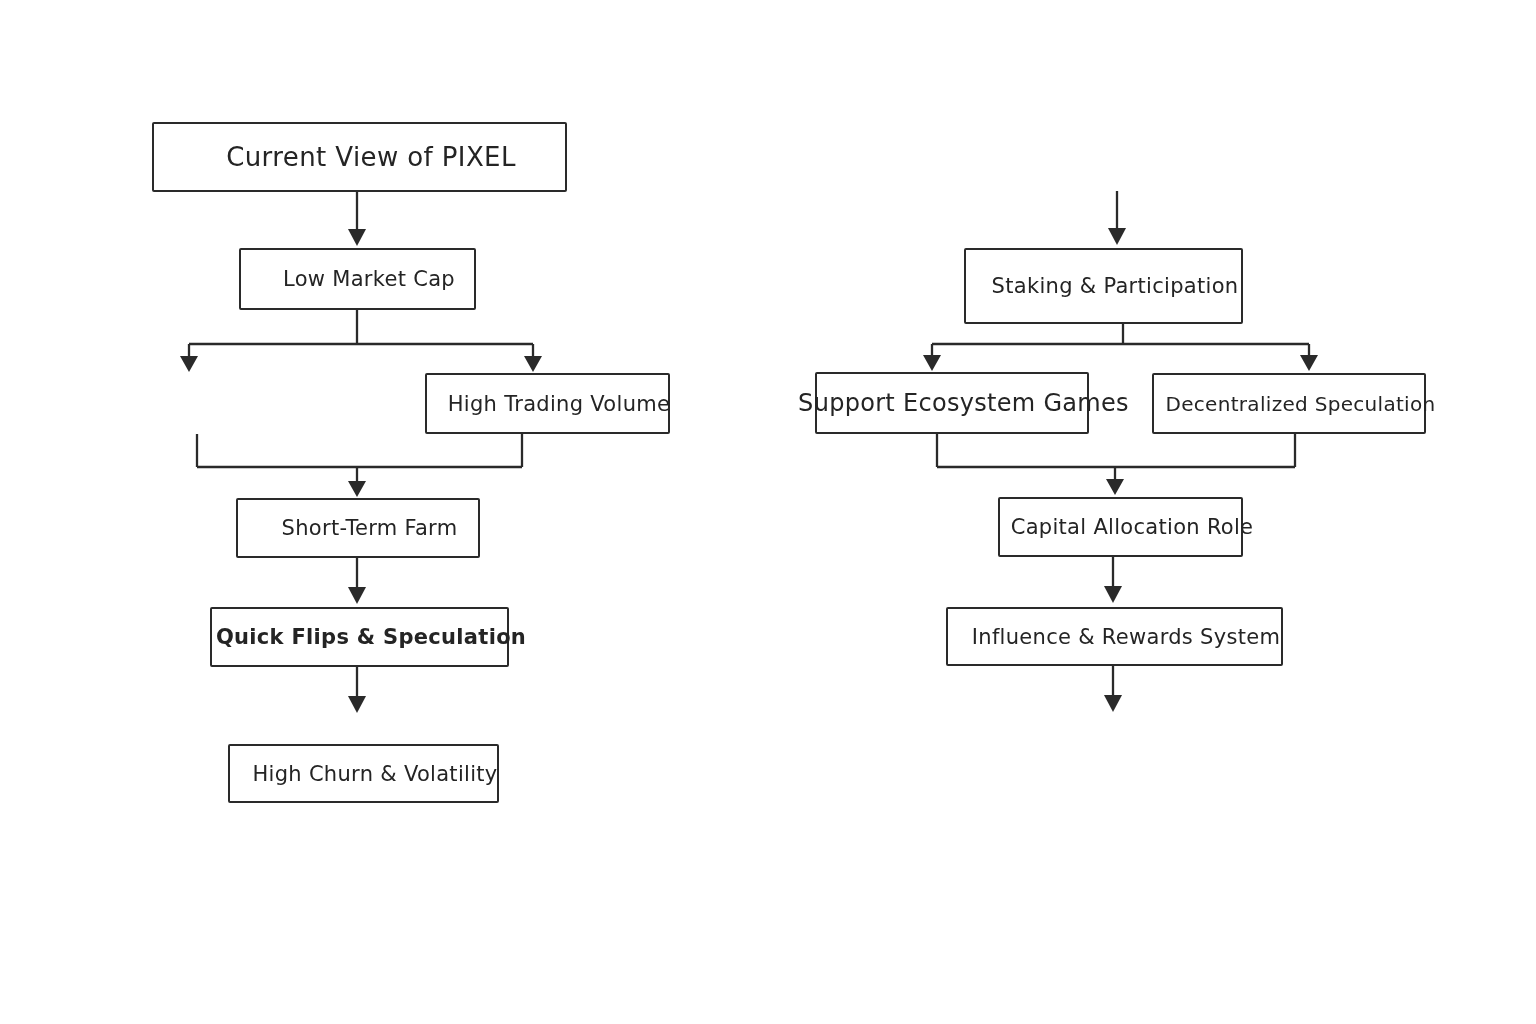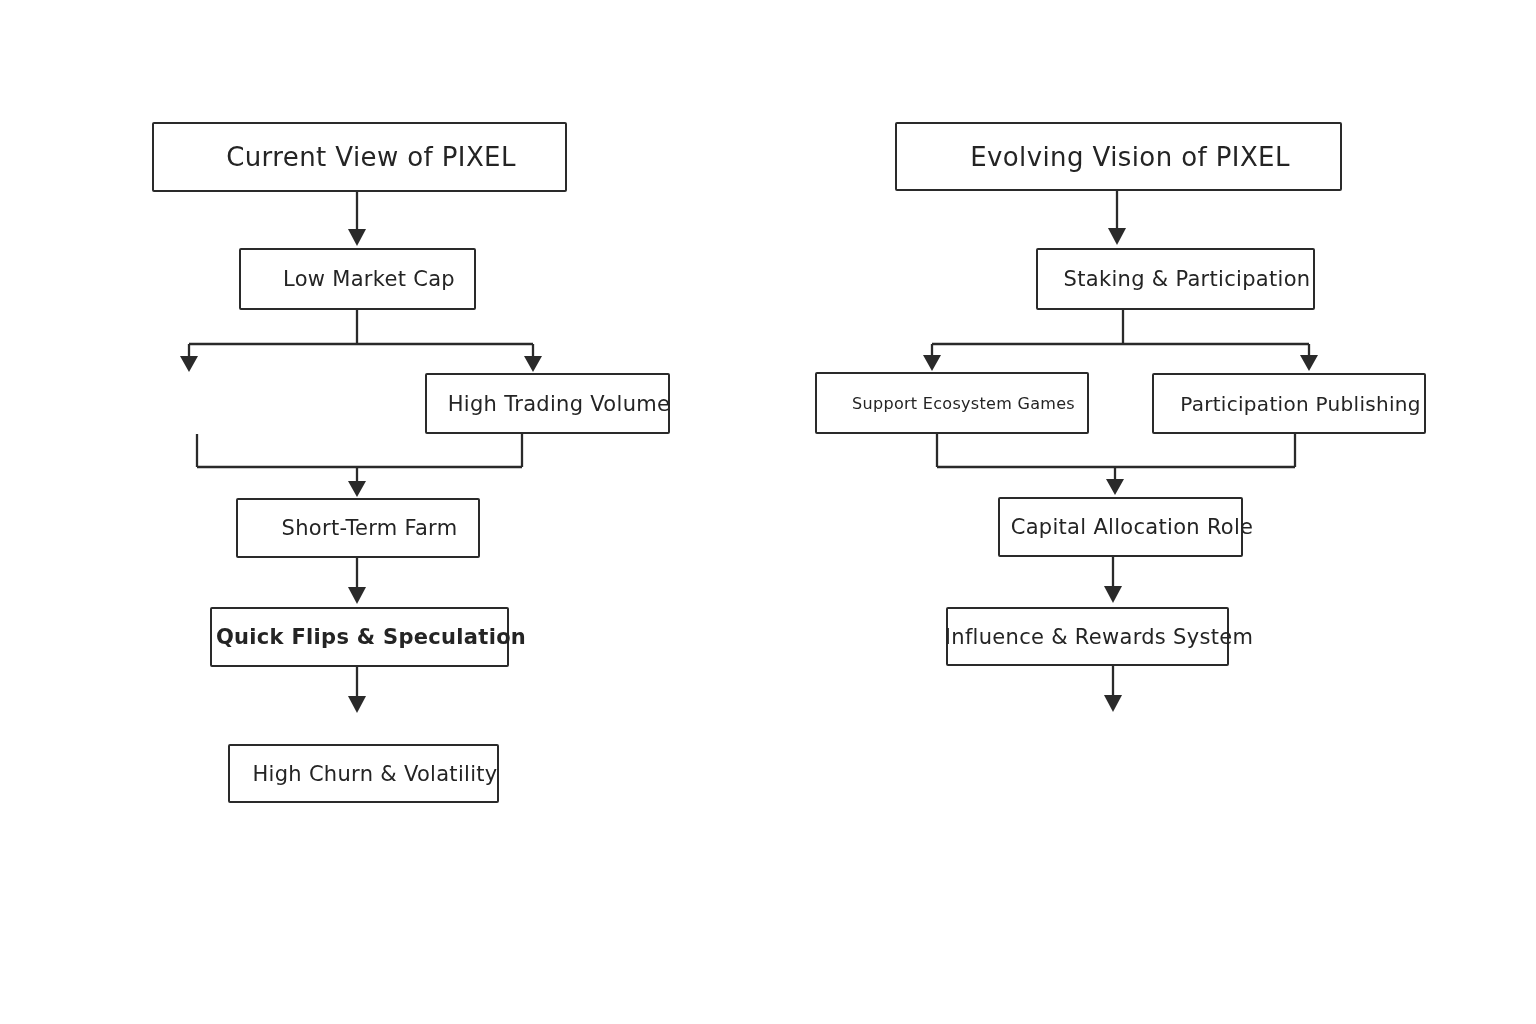--- a/index.html
+++ b/index.html
@@ -108,26 +108,25 @@
 
 
   <div class="node" style="left:397px;top:373px;width:245px;height:61px;margin-left:28px;">High Trading Volume</div>
 
   <div class="node" style="left:236px;top:498px;width:244px;height:60px;">Short-Term Farm</div>
 
   <div class="node" style="left:210px;top:607px;width:299px;height:60px;font-weight:bold;">Quick Flips &amp; Speculation</div>
 
   <div class="node" style="left:228px;top:716px;width:271px;height:59px;margin-top:28px;">High Churn &amp; Volatility</div>
 
-  <div class="node title" style="left:895px;top:122px;width:447px;height:69px;">Evolving Vision of PIXEL</div>
 
-  <div class="node" style="left:1036px;top:248px;width:279px;height:62px;">Staking &amp; Participation</div>
+  <div class="node" style="left:964px;top:248px;width:279px;height:76px;">Staking &amp; Participation</div>
 
-  <div class="node" style="left:815px;top:372px;width:274px;height:62px;font-size:16px;">Support Ecosystem Games</div>
+  <div class="node" style="left:815px;top:372px;width:274px;height:62px;font-size:24px;">Support Ecosystem Games</div>
 
-  <div class="node" style="left:1152px;top:373px;width:274px;height:61px;font-size:20px;">Participation Publishing</div>
+  <div class="node" style="left:1152px;top:373px;width:274px;height:61px;font-size:20px;">Decentralized Speculation</div>
 
   <div class="node" style="left:998px;top:497px;width:245px;height:60px;">Capital Allocation Role</div>
 
-  <div class="node" style="left:946px;top:607px;width:283px;height:59px;">Influence &amp; Rewards System</div>
+  <div class="node" style="left:946px;top:607px;width:337px;height:59px;">Influence &amp; Rewards System</div>
 
 
 </div>
 
 </body></html>

